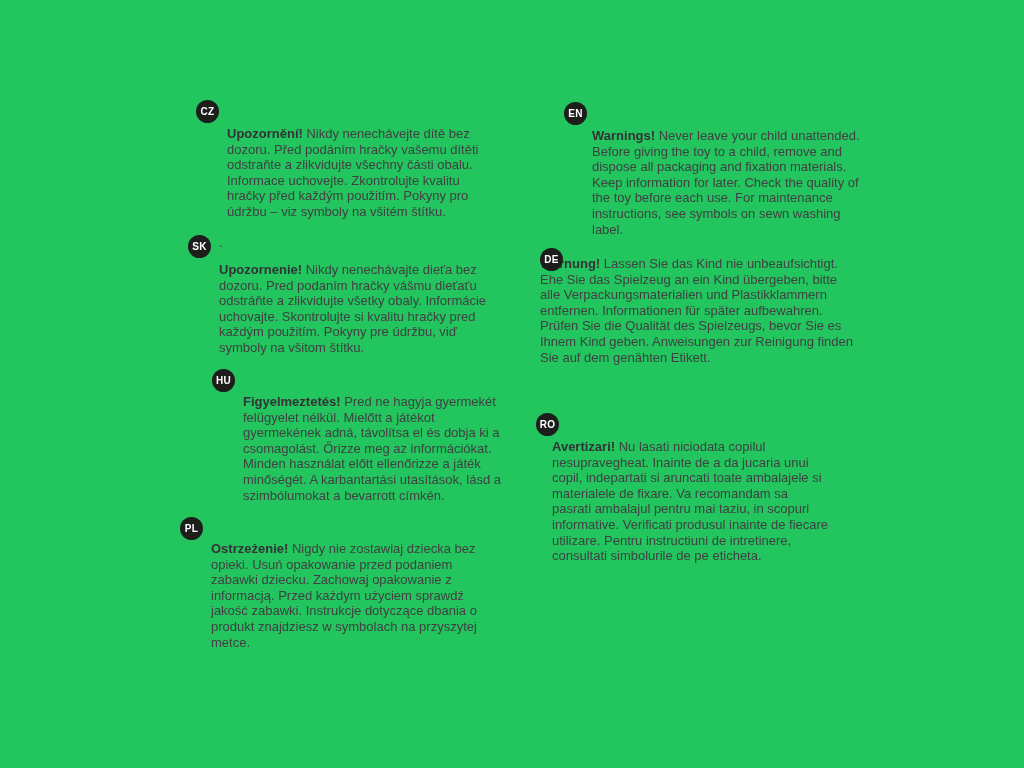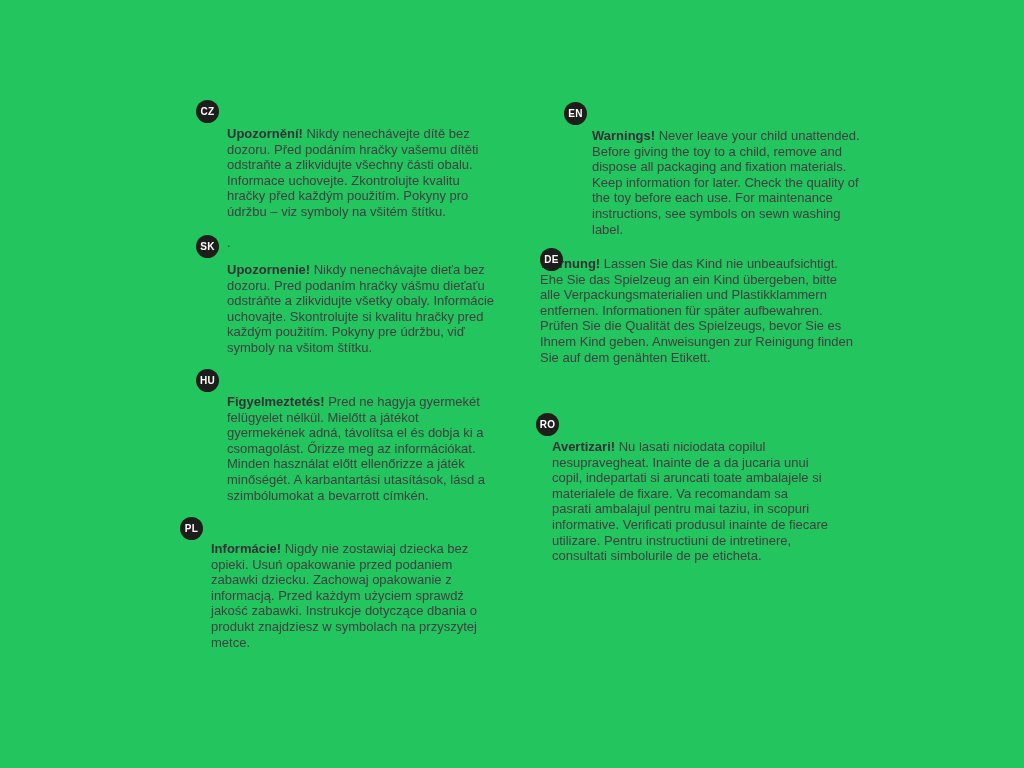--- a/index.html
+++ b/index.html
@@ -41,24 +41,24 @@
     position: absolute;
     left: 31px; top: 0;
     font-size: 13px;
     color: #414042;
   }
 
   
   .block-cz { left: 196px; top: 100px; }
   .block-cz .para { margin: 26px 0 0 31px; width: 266px; }
 
-  .block-sk { left: 196px; top: 235px; }
+  .block-sk { left: 188px; top: 235px; }
   .block-sk .para { margin: 27px 0 0 31px; width: 268px; }
 
-  .block-hu { left: 196px; top: 369px; }
+  .block-hu { left: 212px; top: 369px; }
   .block-hu .para { margin: 25px 0 0 31px; width: 268px; }
 
   .block-pl { left: 180px; top: 517px; }
   .block-pl .para { margin: 24px 0 0 31px; width: 272px; }
 
   
   .block-en { left: 564px; top: 102px; }
   .block-en .para { margin: 26px 0 12px 28px; width: 278px; }
 
   .block-de { left: 540px; top: 248px; }
@@ -83,21 +83,21 @@
     <p class="para"><strong class="lead">Upozornenie!</strong> <span>Nikdy nenechávajte dieťa bez dozoru. Pred podaním hračky vášmu dieťaťu odstráňte a zlikvidujte všetky obaly. Informácie uchovajte. Skontrolujte si kvalitu hračky pred každým použitím. Pokyny pre údržbu, viď symboly na všitom štítku.</span></p>
   </section>
 
   <section class="block block-hu">
     <span class="badge">HU</span>
     <p class="para"><strong class="lead">Figyelmeztetés!</strong> <span>Pred ne hagyja gyermekét felügyelet nélkül. Mielőtt a játékot gyermekének adná, távolítsa el és dobja ki a csomagolást. Őrizze meg az információkat. Minden használat előtt ellenőrizze a játék minőségét. A karbantartási utasítások, lásd a szimbólumokat a bevarrott címkén.</span></p>
   </section>
 
   <section class="block block-pl">
     <span class="badge">PL</span>
-    <p class="para"><strong class="lead">Informácie!</strong> <span>Nigdy nie zostawiaj dziecka bez opieki. Usuń opakowanie przed podaniem zabawki dziecku. Zachowaj opakowanie z informacją. Przed każdym użyciem sprawdź jakość zabawki. Instrukcje dotyczące dbania o produkt znajdziesz w symbolach na przyszytej metce.</span></p>
+    <p class="para"><strong class="lead">Ostrzeżenie!</strong> <span>Nigdy nie zostawiaj dziecka bez opieki. Usuń opakowanie przed podaniem zabawki dziecku. Zachowaj opakowanie z informacją. Przed każdym użyciem sprawdź jakość zabawki. Instrukcje dotyczące dbania o produkt znajdziesz w symbolach na przyszytej metce.</span></p>
   </section>
 
   <section class="block block-en">
     <span class="badge">EN</span>
     <p class="para"><strong class="lead">Warnings!</strong> <span>Never leave your child unattended. Before giving the toy to a child, remove and dispose all packaging and fixation materials. Keep information for later. Check the quality of the toy before each use. For maintenance instructions, see symbols on sewn washing label.</span></p>
   </section>
 
   <section class="block block-de">
     <span class="badge">DE</span>
     <p class="para"><strong class="lead">Warnung!</strong> <span>Lassen Sie das Kind nie unbeaufsichtigt. Ehe Sie das Spielzeug an ein Kind übergeben, bitte alle Verpackungsmaterialien und Plastikklammern entfernen. Informationen für später aufbewahren. Prüfen Sie die Qualität des Spielzeugs, bevor Sie es Ihnem Kind geben. Anweisungen zur Reinigung finden Sie auf dem genähten Etikett.</span></p>

